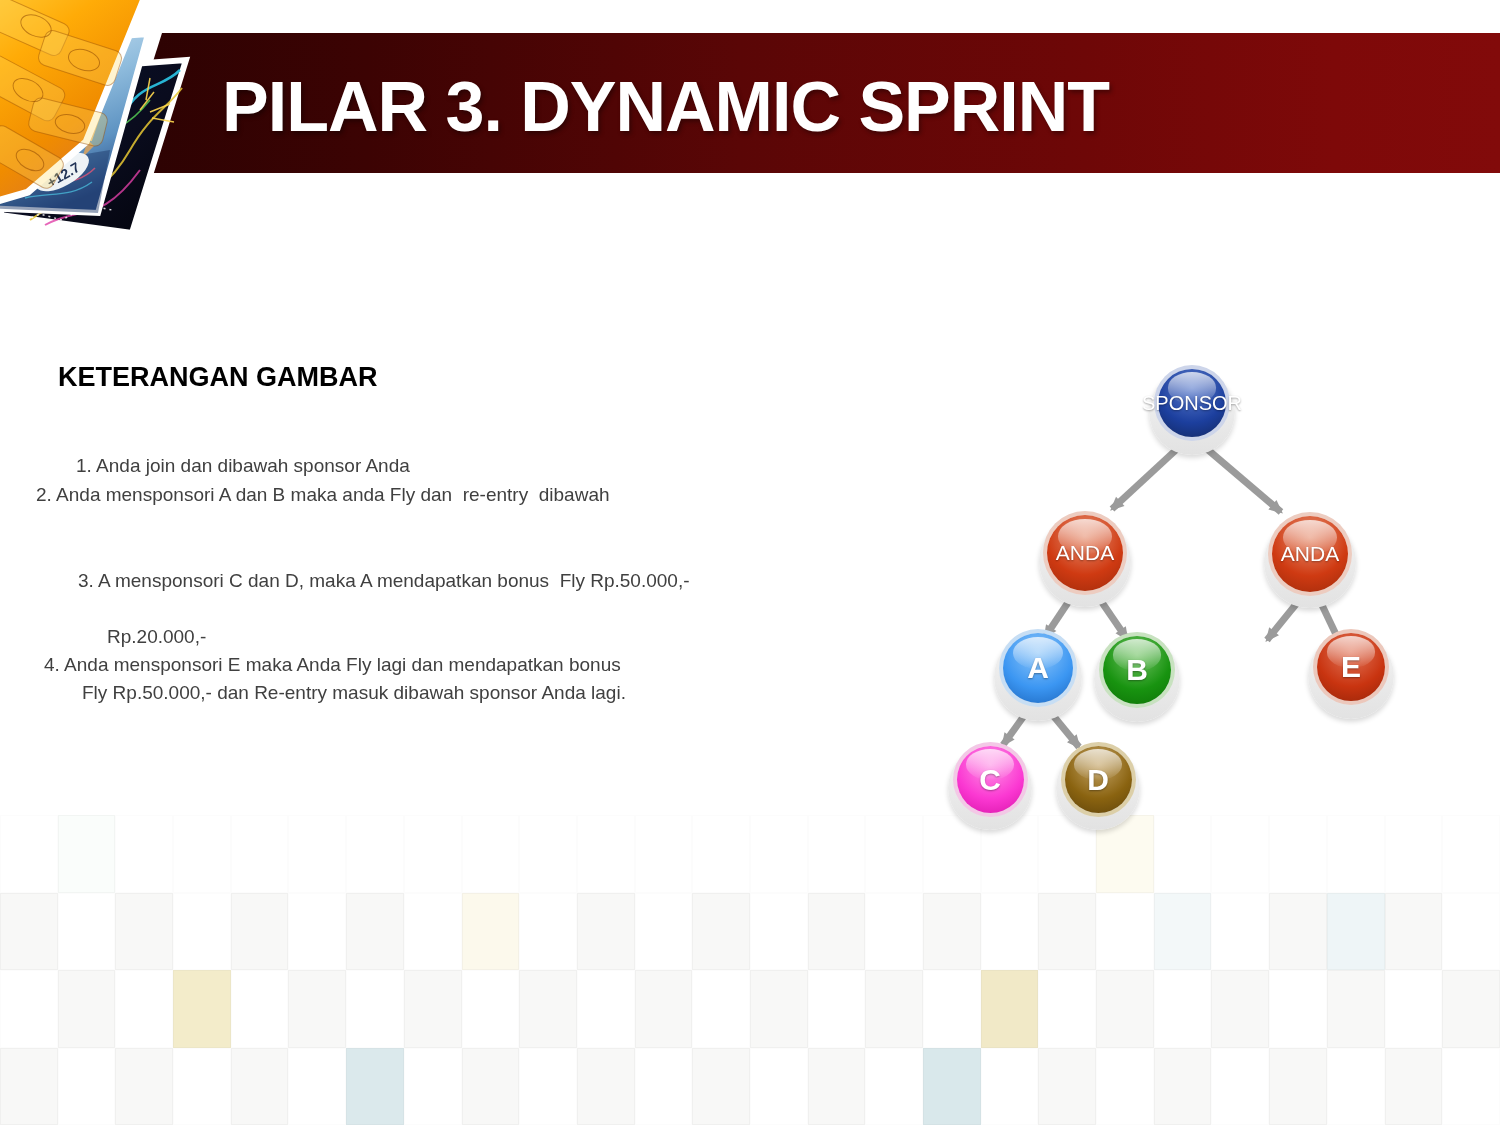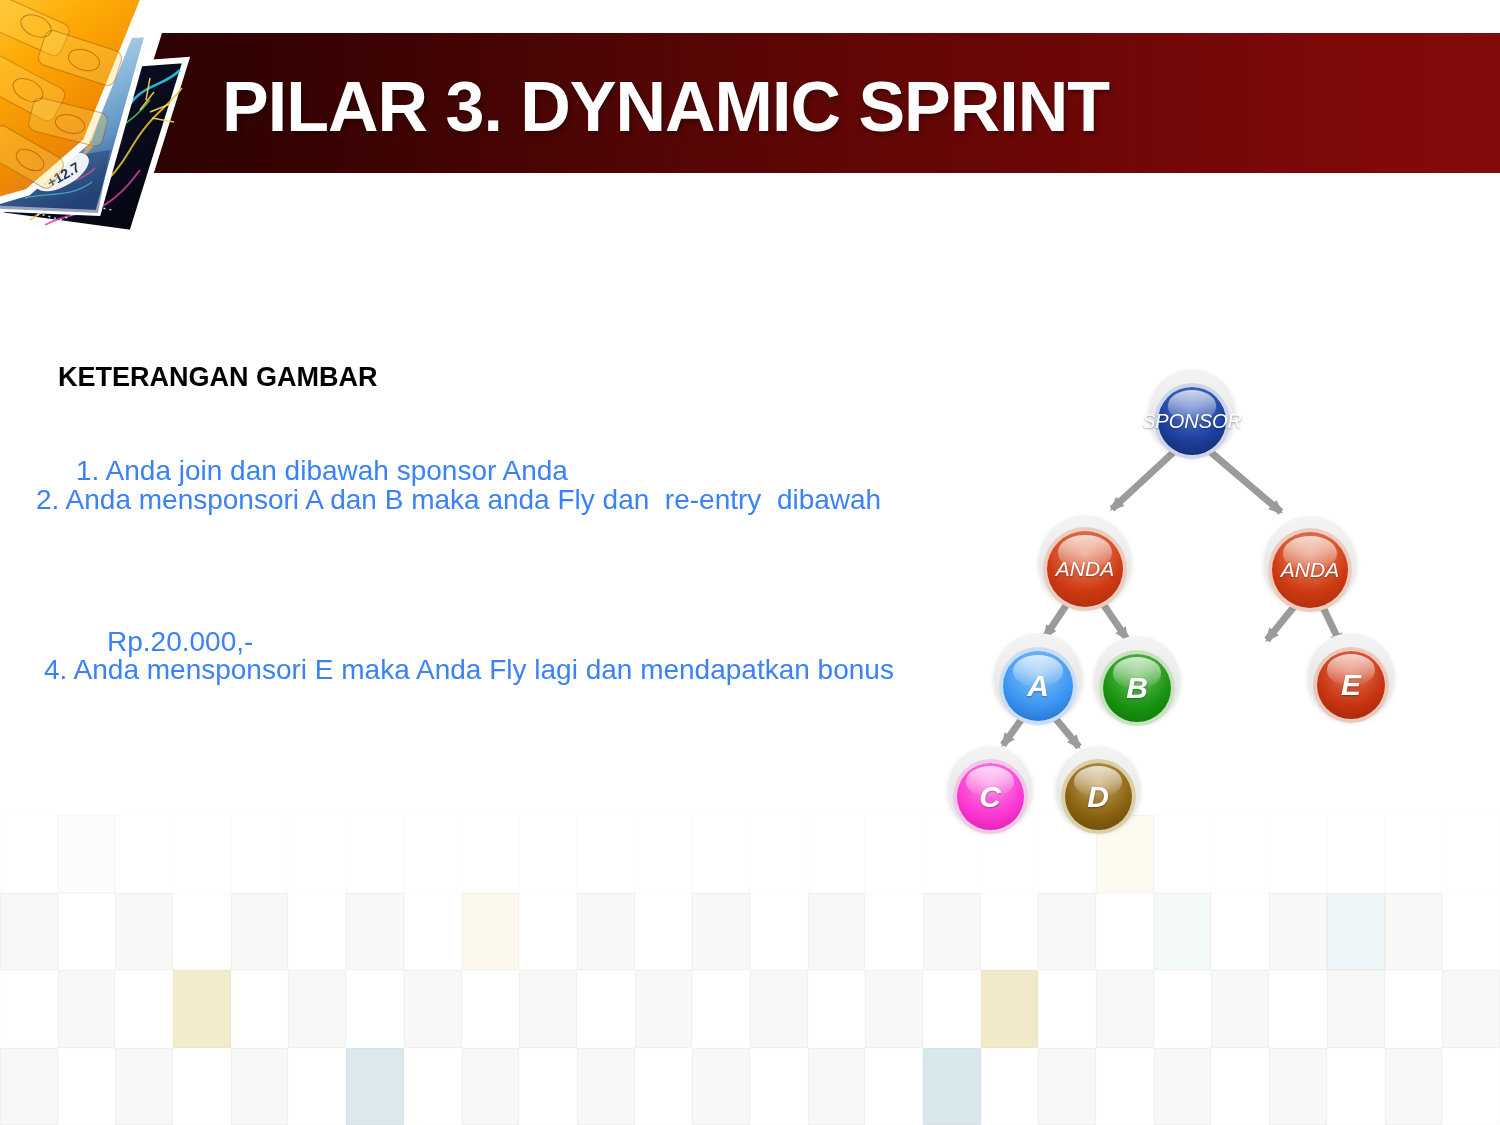--- a/index.html
+++ b/index.html
@@ -16,27 +16,27 @@
           clip-path:polygon(44px 0,100% 0,100% 100%,0 100%);}
   .banner h1{position:absolute;left:104px;top:50%;transform:translateY(-50%);margin:4px 0 0 0;
              color:#fff;font-size:70px;font-weight:bold;letter-spacing:-1px;white-space:nowrap;
              text-shadow:2px 3px 4px rgba(0,0,0,0.35);}
 
   
   .collage{position:absolute;left:0;top:0;z-index:3;}
 
   
   .heading{position:absolute;left:58px;top:362px;font-size:27px;font-weight:bold;color:#000;z-index:2;}
-  .bodyline{position:absolute;font-size:28px;color:#3b82f6;white-space:pre;z-index:2;}
+  .bodyline{position:absolute;font-size:19px;color:#404040;white-space:pre;z-index:2;}
 
   
   .diagram{position:absolute;left:930px;top:350px;width:470px;height:490px;z-index:2;}
   .diagram svg.edges{position:absolute;left:0;top:0;z-index:1;}
-  .node{position:absolute;border-radius:50%;display:flex;align-items:flex-end;justify-content:center;
-        background:linear-gradient(#f4f4f4,#e2e2e2);box-shadow:0 3px 5px rgba(0,0,0,0.15);z-index:2;font-style:italic;}
+  .node{position:absolute;border-radius:50%;display:flex;align-items:flex-start;justify-content:center;
+        background:linear-gradient(#f4f4f4,#e2e2e2);box-shadow:0 3px 5px rgba(0,0,0,0.15);z-index:2;}
   .sphere{position:relative;border-radius:50%;display:flex;align-items:center;justify-content:center;}
   .gloss{position:absolute;left:14%;top:5%;width:72%;height:46%;border-radius:50%;
          background:linear-gradient(rgba(255,255,255,0.75),rgba(255,255,255,0.02));pointer-events:none;}
   .nlabel{position:relative;color:#fff;white-space:nowrap;text-shadow:0 1px 2px rgba(0,0,0,0.35);}
 </style>
 </head>
 <body>
 
 <div class="slide">
 
@@ -208,22 +208,24 @@
         <ellipse cx="28" cy="90" rx="16" ry="10" transform="rotate(28 28 90)"></ellipse>
         <ellipse cx="70" cy="124" rx="15" ry="9" transform="rotate(14 70 124)"></ellipse>
         <ellipse cx="30" cy="160" rx="15" ry="9" transform="rotate(30 30 160)"></ellipse>
       </g>
     </g>
   </svg>
 
   <div class="heading">KETERANGAN GAMBAR</div>
   <div class="bodyline" style="left:76px;top:455px;">1. Anda join dan dibawah sponsor Anda</div>
   <div class="bodyline" style="left:36px;top:484px;">2. Anda mensponsori A dan B maka anda Fly dan  re-entry  dibawah</div>
+  <div class="bodyline" style="left:78px;top:570px;">3. A mensponsori C dan D, maka A mendapatkan bonus  Fly Rp.50.000,-</div>
   <div class="bodyline" style="left:107px;top:626px;">Rp.20.000,-</div>
   <div class="bodyline" style="left:44px;top:654px;">4. Anda mensponsori E maka Anda Fly lagi dan mendapatkan bonus</div>
+  <div class="bodyline" style="left:82px;top:682px;">Fly Rp.50.000,- dan Re-entry masuk dibawah sponsor Anda lagi.</div>
 
   <div class="diagram">
     <svg class="edges" id="edges-svg" width="470" height="490" viewBox="0 0 470 490">
       <defs>
         <marker id="arrowhead" viewBox="0 0 12 12" markerUnits="userSpaceOnUse" markerWidth="17" markerHeight="15" refX="9" refY="6" orient="auto">
           <path d="M0,1 L11,6 L0,11 z" fill="#9b9b9b"></path>
         </marker>
       </defs>
     <line x1="247" y1="99" x2="182" y2="159" stroke="#9b9b9b" stroke-width="7" marker-end="url(#arrowhead)"></line>
         <line x1="277" y1="99" x2="351" y2="162" stroke="#9b9b9b" stroke-width="7" marker-end="url(#arrowhead)"></line>

